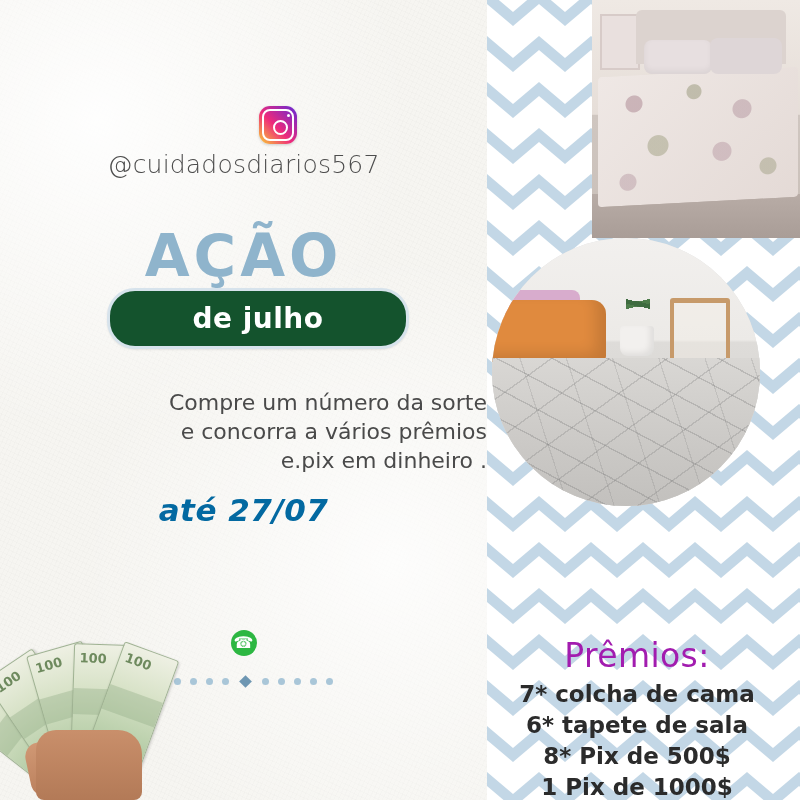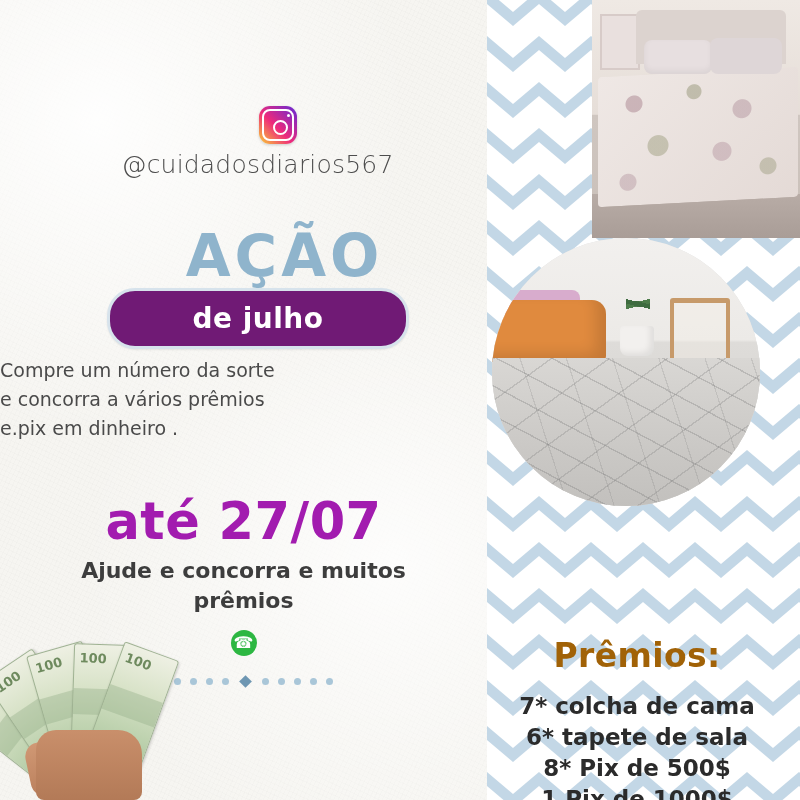--- a/index.html
+++ b/index.html
@@ -84,76 +84,75 @@
   #handle {
     position: absolute;
     left: 0; top: 150px;
     width: 487px;
     text-align: center;
     font-size: 25px;
     color: #4d4d4d;
     letter-spacing: 0.2px;
     font-family: "DejaVu Sans", sans-serif;
     font-weight: 300;
-    padding-left: 14px;
   }
 
   #title-acao {
     position: absolute;
     left: 0; top: 222px;
     width: 487px;
     text-align: center;
     font-size: 58px;
     font-weight: 700;
     color: #8fb4cc;
     letter-spacing: 4px;
     font-family: "DejaVu Sans", sans-serif;
-    padding-left: 41px;
   }
 
   #pill {
     position: absolute;
     left: 107px; top: 288px;
     width: 296px; height: 55px;
     border-radius: 28px;
-    background: #701a75;
+    background: #14532d;
     border: 3px solid #d7e3ec;
     display: flex; align-items: center; justify-content: center;
     box-shadow: 0 1px 2px rgba(0,0,0,0.08);
   }
   #pill span {
     color: #ffffff;
     font-size: 28px;
     font-weight: 700;
     letter-spacing: 0.5px;
     font-family: "DejaVu Sans", sans-serif;
   }
 
   #body-copy {
     position: absolute;
-    left: 0; top: 356px;
+    left: 0; top: 388px;
     width: 487px;
-    text-align: left;
-    font-size: 19px;
+    text-align: right;
+    font-size: 22px;
     line-height: 29px;
     color: #4a4a4a;
     font-family: "DejaVu Sans", sans-serif;
     font-weight: 400;
   }
 
   #date-line {
     position: absolute;
     left: 0; top: 492px;
     width: 487px;
     text-align: center;
-    font-size: 51px;
+    font-size: 31px;
     font-weight: 700;
-    color: #a21caf;
+    color: #0369a1;
     font-family: "DejaVu Sans", sans-serif;
     letter-spacing: 0.5px;
+    font-style: italic;
   }
 
   #subline {
     position: absolute;
     left: 0; top: 556px;
     width: 487px;
     text-align: center;
     font-size: 22px;
     line-height: 30px;
     font-weight: 700;
@@ -376,25 +375,25 @@
 
   
   #prizes {
     position: absolute;
     left: 474px; top: 636px;
     width: 326px;
     text-align: center;
   }
   #prizes-title {
     font-size: 33px;
-    font-weight: 700;
-    color: #a16207;
+    font-weight: 400;
+    color: #a21caf;
     font-family: "DejaVu Sans", sans-serif;
     letter-spacing: 0.4px;
-    margin-bottom: 16px;
+    margin-bottom: 4px;
   }
   .prize-item {
     font-size: 23px;
     font-weight: 700;
     color: #2b2b2b;
     font-family: "DejaVu Sans", sans-serif;
     line-height: 31px;
   }
 </style>
 </head>
@@ -416,22 +415,20 @@
     <div id="pill">
       <span>de julho</span>
     </div>
 
     <div id="body-copy" style="white-space: pre-line;">Compre um número da sorte
 e concorra a vários prêmios
 e.pix em dinheiro .</div>
 
     <div id="date-line">até 27/07</div>
 
-    <div id="subline" style="white-space: pre-line;">Ajude e concorra e muitos
-prêmios</div>
 
     <div id="phone-row">
       <div id="wa-icon">☎</div>
     </div>
 
     <div id="divider">
       <span class="dot"></span>
       <span class="dot"></span>
       <span class="dot"></span>
       <span class="dot"></span>

